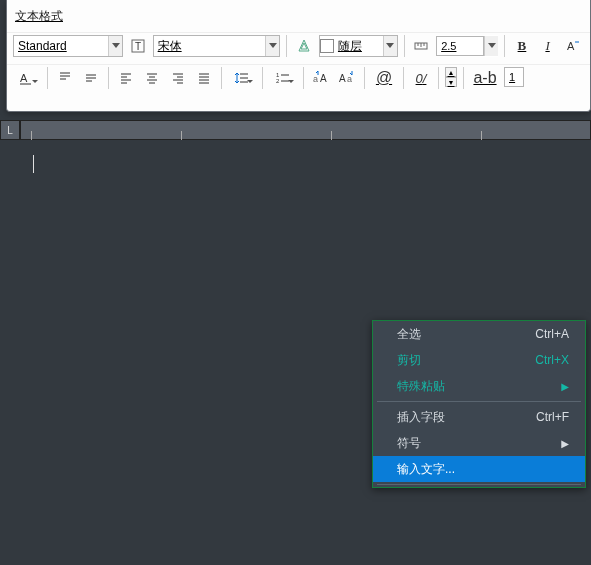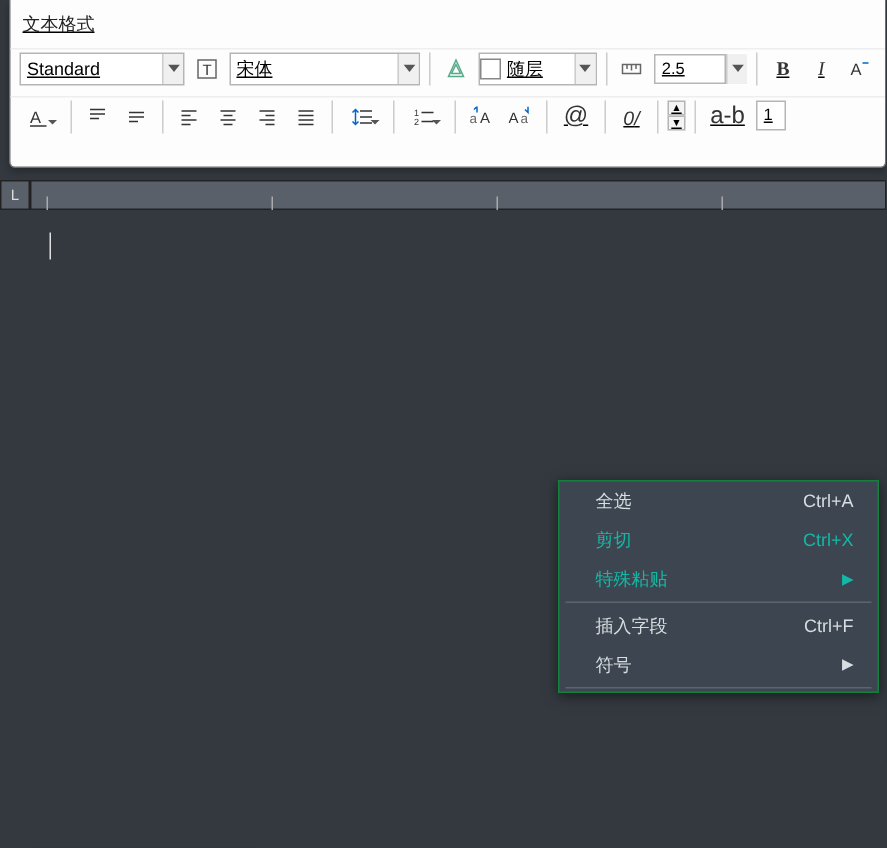--- a/index.html
+++ b/index.html
@@ -256,14 +256,18 @@
   </div>
   <div class="msep"></div>
   <div class="mi enabled">
     <span>插入字段</span>
     <span>Ctrl+F</span>
   </div>
   <div class="mi enabled">
     <span>符号</span>
     <span class="arrow-r">▶</span>
   </div>
+  <div class="mi selected">
+    <span>输入文字...</span>
+    <span></span>
+  </div>
   <div class="msep"></div>
 </div>
 
 </body></html>

